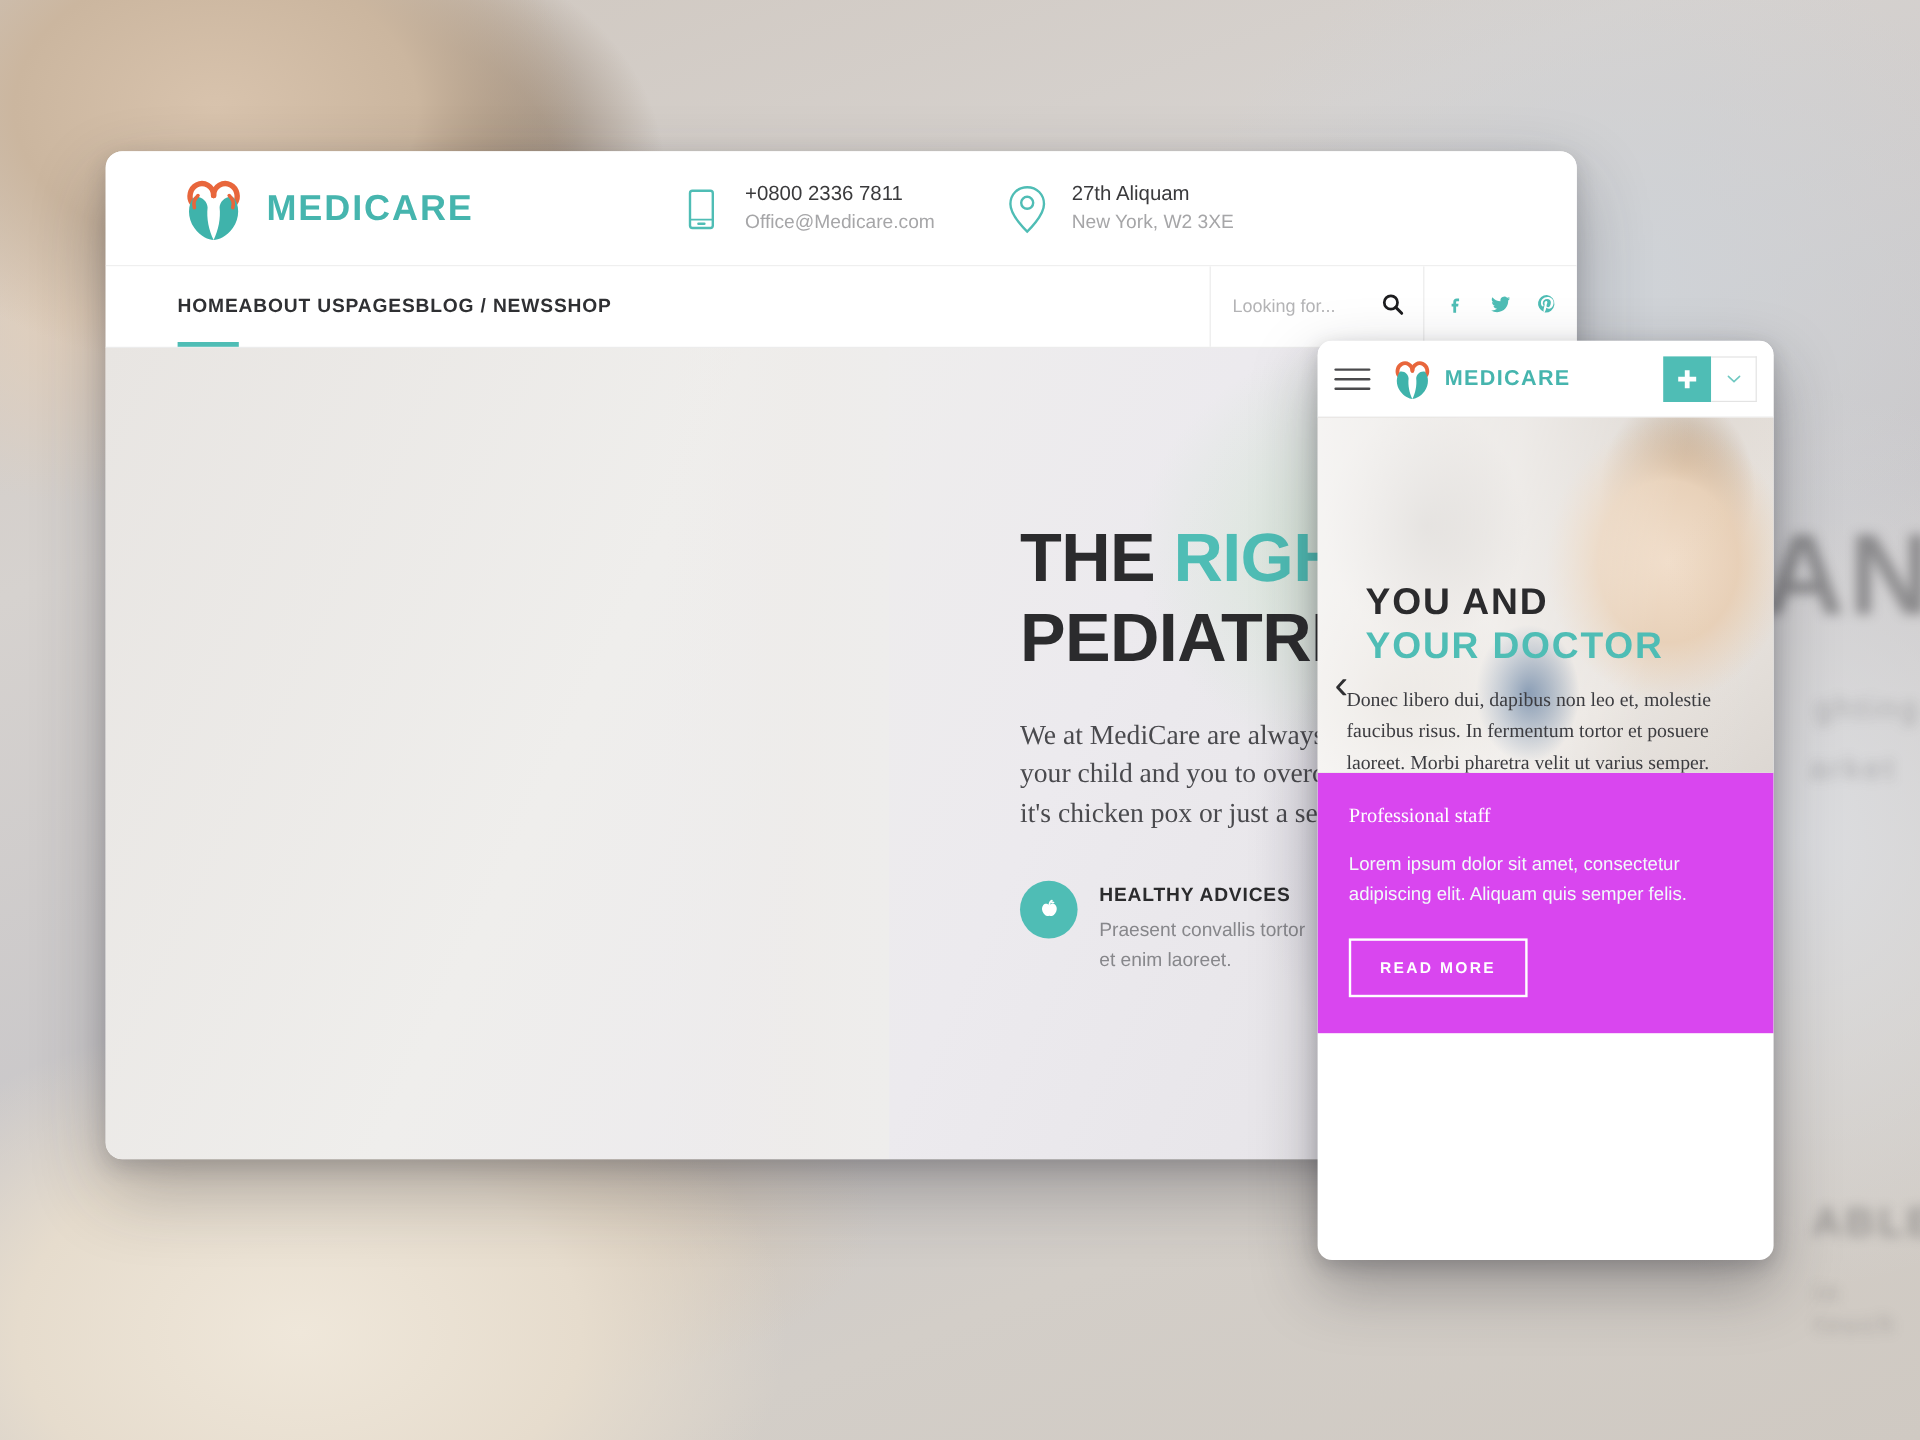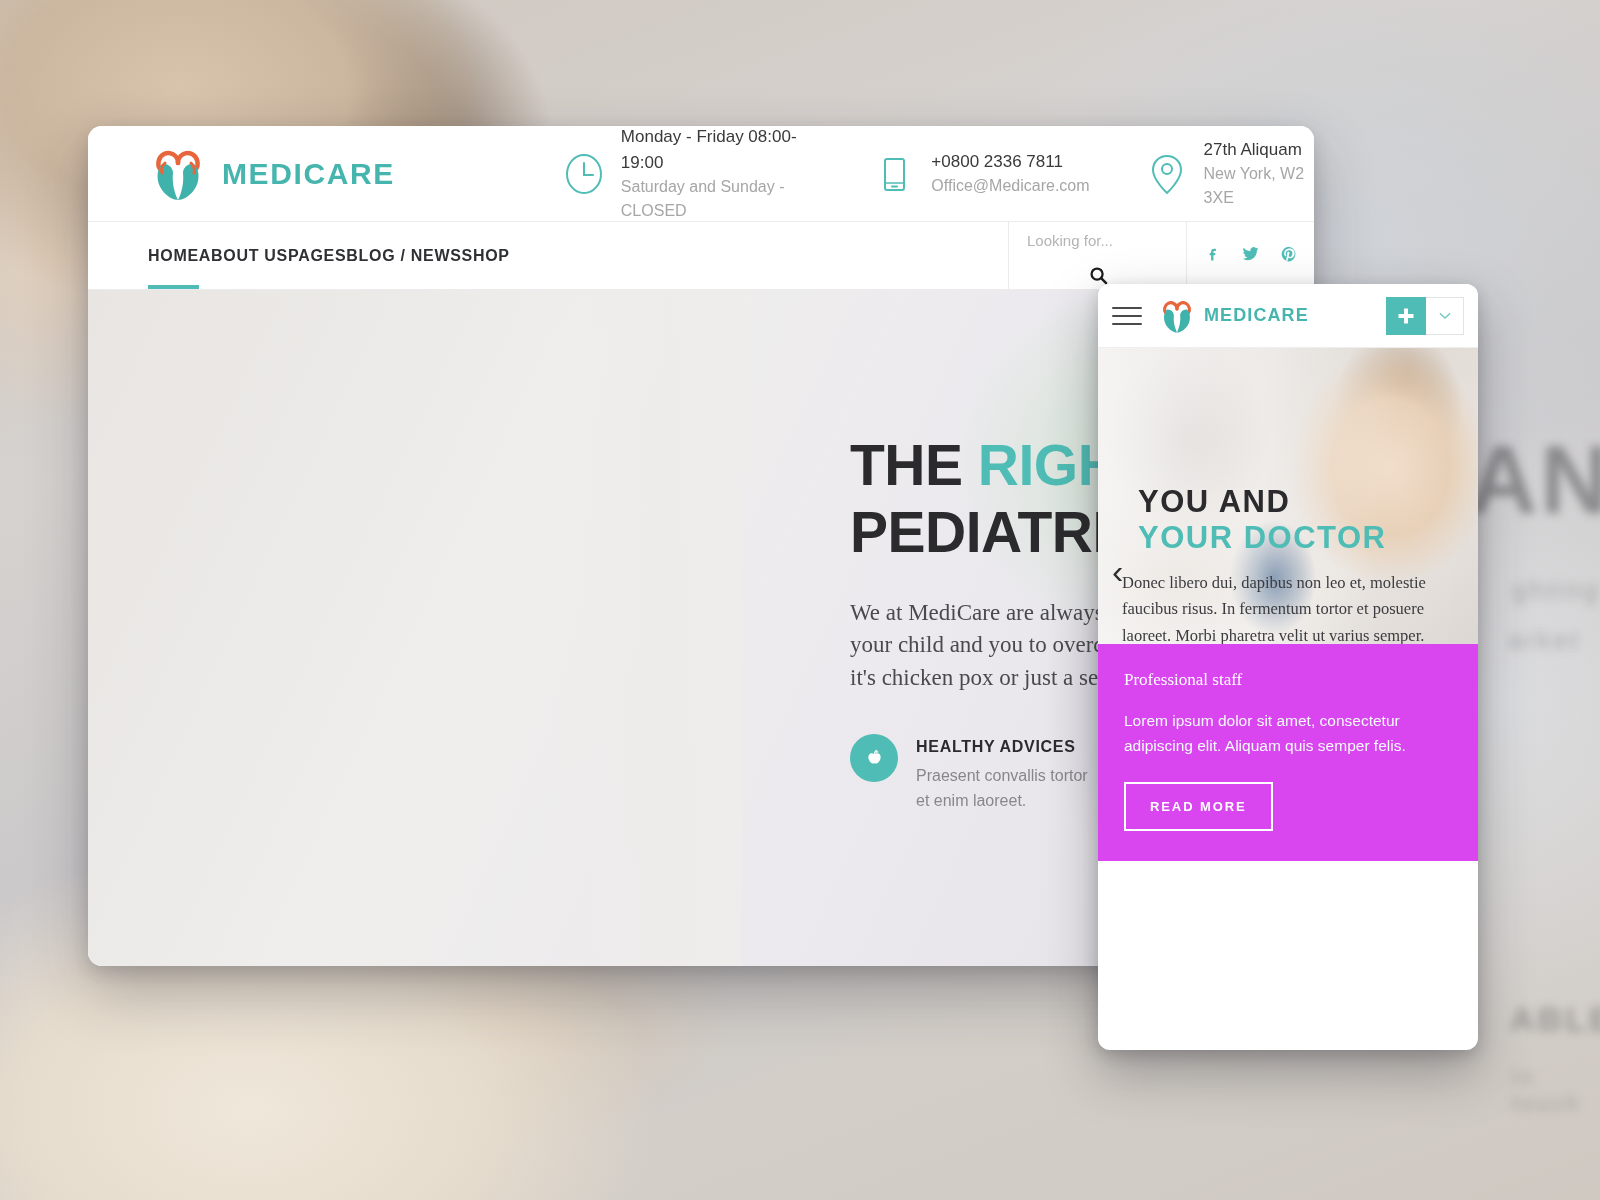--- a/index.html
+++ b/index.html
@@ -93,21 +93,20 @@
   }
   .nav-link.active::after {
     content: ""; position: absolute; left: 0; right: 0; bottom: 0;
     height: 4px; background: #4fbdb5;
   }
   .search-wrap {
     width: 178px;
     display: flex; align-items: center; gap: 8px;
     border-left: 1px solid #ececec;
     padding: 0 16px 0 18px;
-    flex-direction: column;
   }
   .search-input {
     border: 0; outline: 0; flex: 1; width: 100%;
     font-size: 15px; color: #55565a;
     font-family: "Liberation Sans", sans-serif;
     background: transparent;
   }
   .search-input::placeholder { color: #b4b4b6; }
   .social-wrap {
     width: 128px;
@@ -267,32 +266,20 @@
           <path d="M46 18 C52 24, 52 36, 46 44 C41 51, 34 54, 30 54 C34 46, 36 36, 35 27 C35 22, 40 17, 46 18 Z" fill="#3fb3ab"></path>
           <path d="M17 17 C14 20, 13 24, 14 27" fill="none" stroke="#e8663c" stroke-width="3" stroke-linecap="round"></path>
           <path d="M43 17 C46 20, 47 24, 46 27" fill="none" stroke="#e8663c" stroke-width="3" stroke-linecap="round"></path>
         </svg>
       </span>
       <span class="brand-name">MEDICARE</span>
     </div>
 
     <div class="contact-group">
 
-      <div class="contact-item">
-        <span class="contact-icon">
-          <svg viewBox="0 0 42 46" width="42" height="46">
-            <ellipse cx="21" cy="23" rx="17" ry="19" fill="none" stroke="#4fbdb5" stroke-width="2"></ellipse>
-            <path d="M21 12 L21 24 L30 24" fill="none" stroke="#4fbdb5" stroke-width="2" stroke-linecap="round"></path>
-          </svg>
-        </span>
-        <span>
-          <div class="contact-l1">Monday - Friday 08:00-19:00</div>
-          <div class="contact-l2">Saturday and Sunday - CLOSED</div>
-        </span>
-      </div>
 
       <div class="contact-item">
         <span class="contact-icon">
           <svg viewBox="0 0 42 46" width="42" height="46">
             <rect x="12" y="8" width="19" height="31" rx="2" fill="none" stroke="#4fbdb5" stroke-width="2"></rect>
             <line x1="12" y1="32" x2="31" y2="32" stroke="#4fbdb5" stroke-width="1.6"></line>
             <rect x="18" y="34.5" width="7" height="2" rx="1" fill="#4fbdb5"></rect>
           </svg>
         </span>
         <span>

